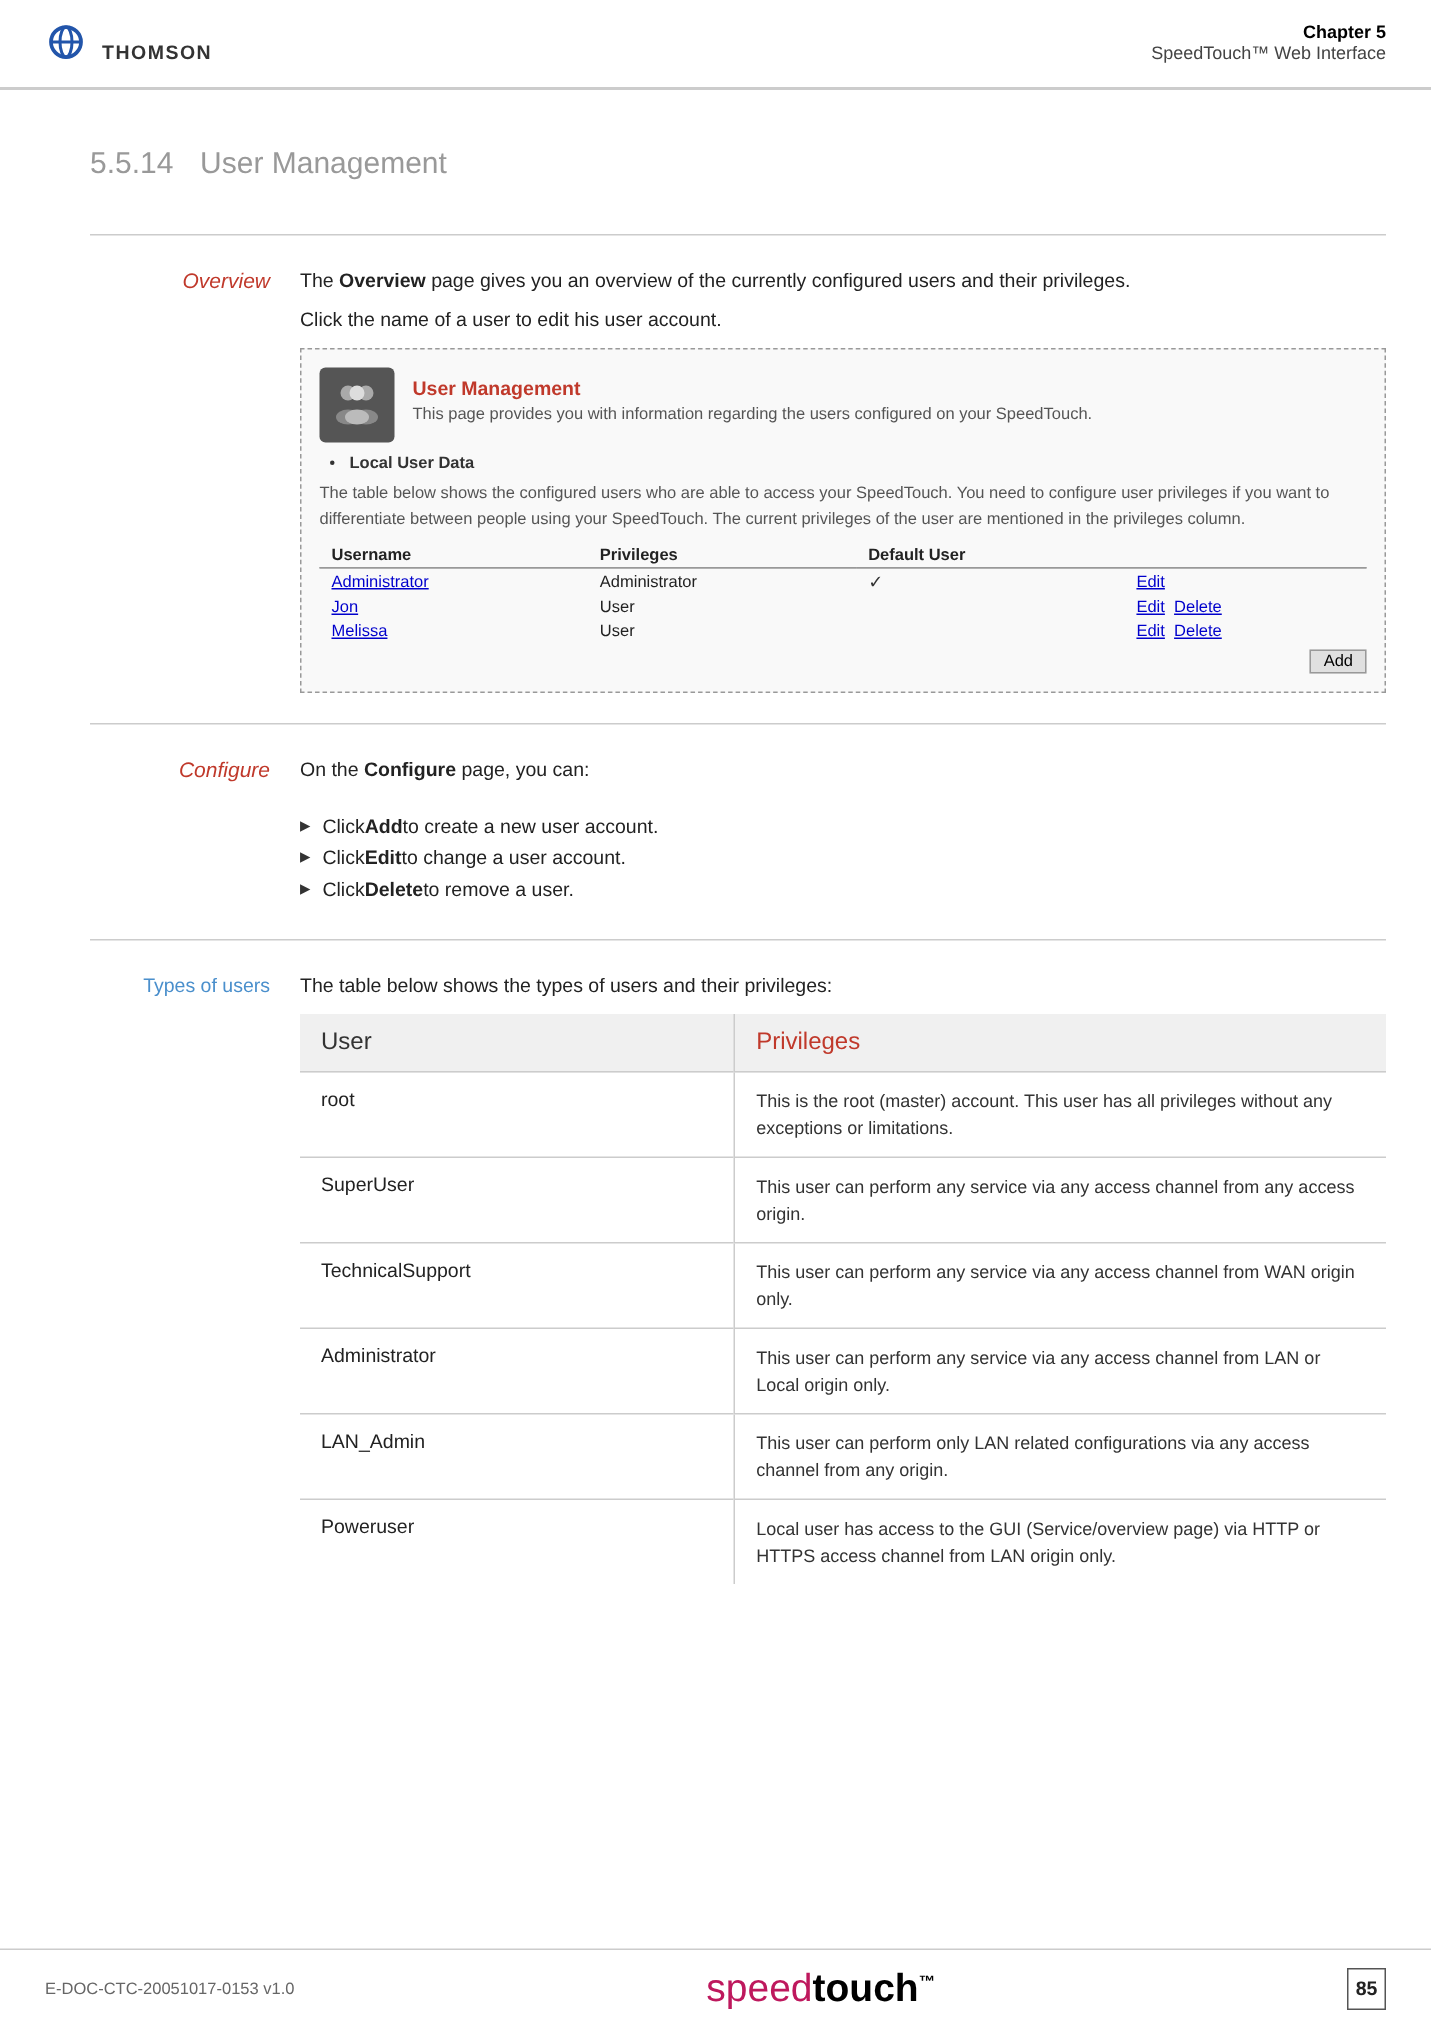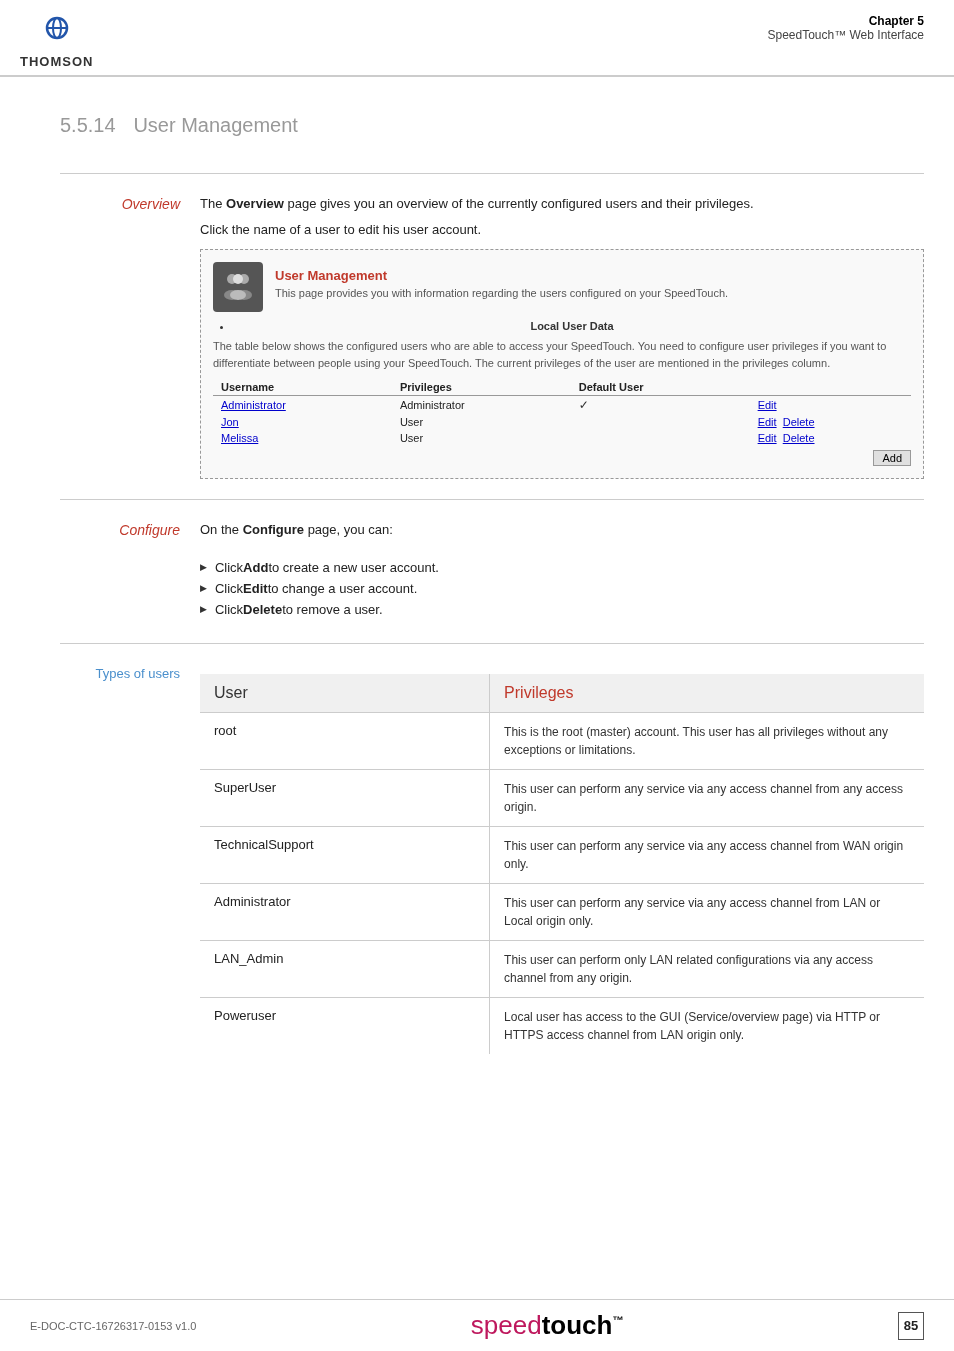--- a/index.html
+++ b/index.html
@@ -17,21 +17,21 @@
     .header {
       display: flex;
       justify-content: space-between;
       align-items: flex-start;
       padding: 14px 30px 0 20px;
       border-bottom: 2px solid #ccc;
       padding-bottom: 6px;
     }
     .logo-area {
       display: flex;
-      flex-direction: column;
+      flex-direction: row;
       align-items: center;
     }
     .logo-icon {
       width: 48px;
       height: 38px;
     }
     .logo-text {
       font-size: 13px;
       font-weight: bold;
       color: #333;
@@ -138,21 +138,20 @@
     }
     .bullet-list {
       margin-left: 20px;
       margin-bottom: 6px;
     }
     .bullet-list .bullet-title {
       font-weight: bold;
       list-style: disc;
       color: #333;
       margin-bottom: 4px;
-      text-align: center;
     }
     .mini-table {
       width: 100%;
       border-collapse: collapse;
       font-size: 11px;
       margin-top: 6px;
     }
     .mini-table th {
       text-align: left;
       padding: 2px 8px;
@@ -405,20 +404,21 @@
         <li>Click <strong>Add</strong> to create a new user account.</li>
         <li>Click <strong>Edit</strong> to change a user account.</li>
         <li>Click <strong>Delete</strong> to remove a user.</li>
       </ul>
     </div>
   </div>
 
   <div class="section-row">
     <div class="section-label" style="color:#4a8fcc; font-size:13px; text-align:right; padding-right:20px;">Types of users</div>
     <div class="section-content">
+      <p>The table below shows the types of users and their privileges:</p>
       <table class="users-table">
         <thead>
           <tr>
             <th class="user-col">User</th>
             <th class="priv-col">Privileges</th>
           </tr>
         </thead>
         <tbody id="users-table-body">
         <tr>
       <td class="user-cell">root</td>
@@ -445,18 +445,18 @@
       <td class="priv-cell">Local user has access to the GUI (Service/overview page) via HTTP or HTTPS access channel from LAN origin only.</td>
     </tr>
           </tbody>
       </table>
     </div>
   </div>
 
 </div>
 
 <div class="footer">
-  <div class="footer-doc">E-DOC-CTC-16726317-0153 v1.0</div>
+  <div class="footer-doc">E-DOC-CTC-20051017-0153 v1.0</div>
   <div class="footer-brand">
     <span class="speed">speed</span><span class="touch">touch<sup class="tm">™</sup></span>
   </div>
   <div class="page-num-box">85</div>
 </div>
 
 </body></html>

